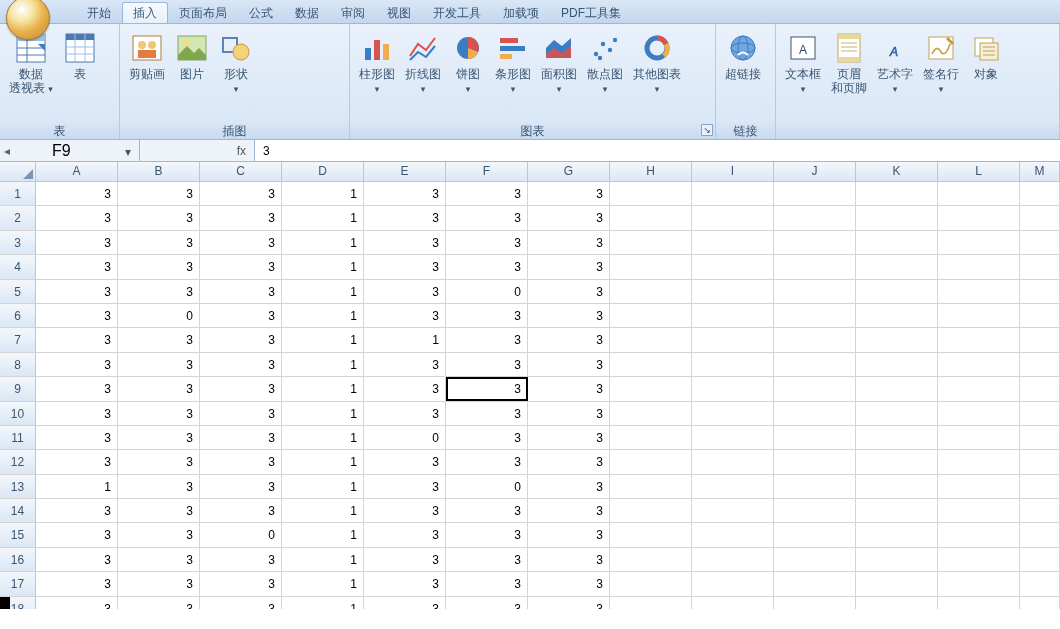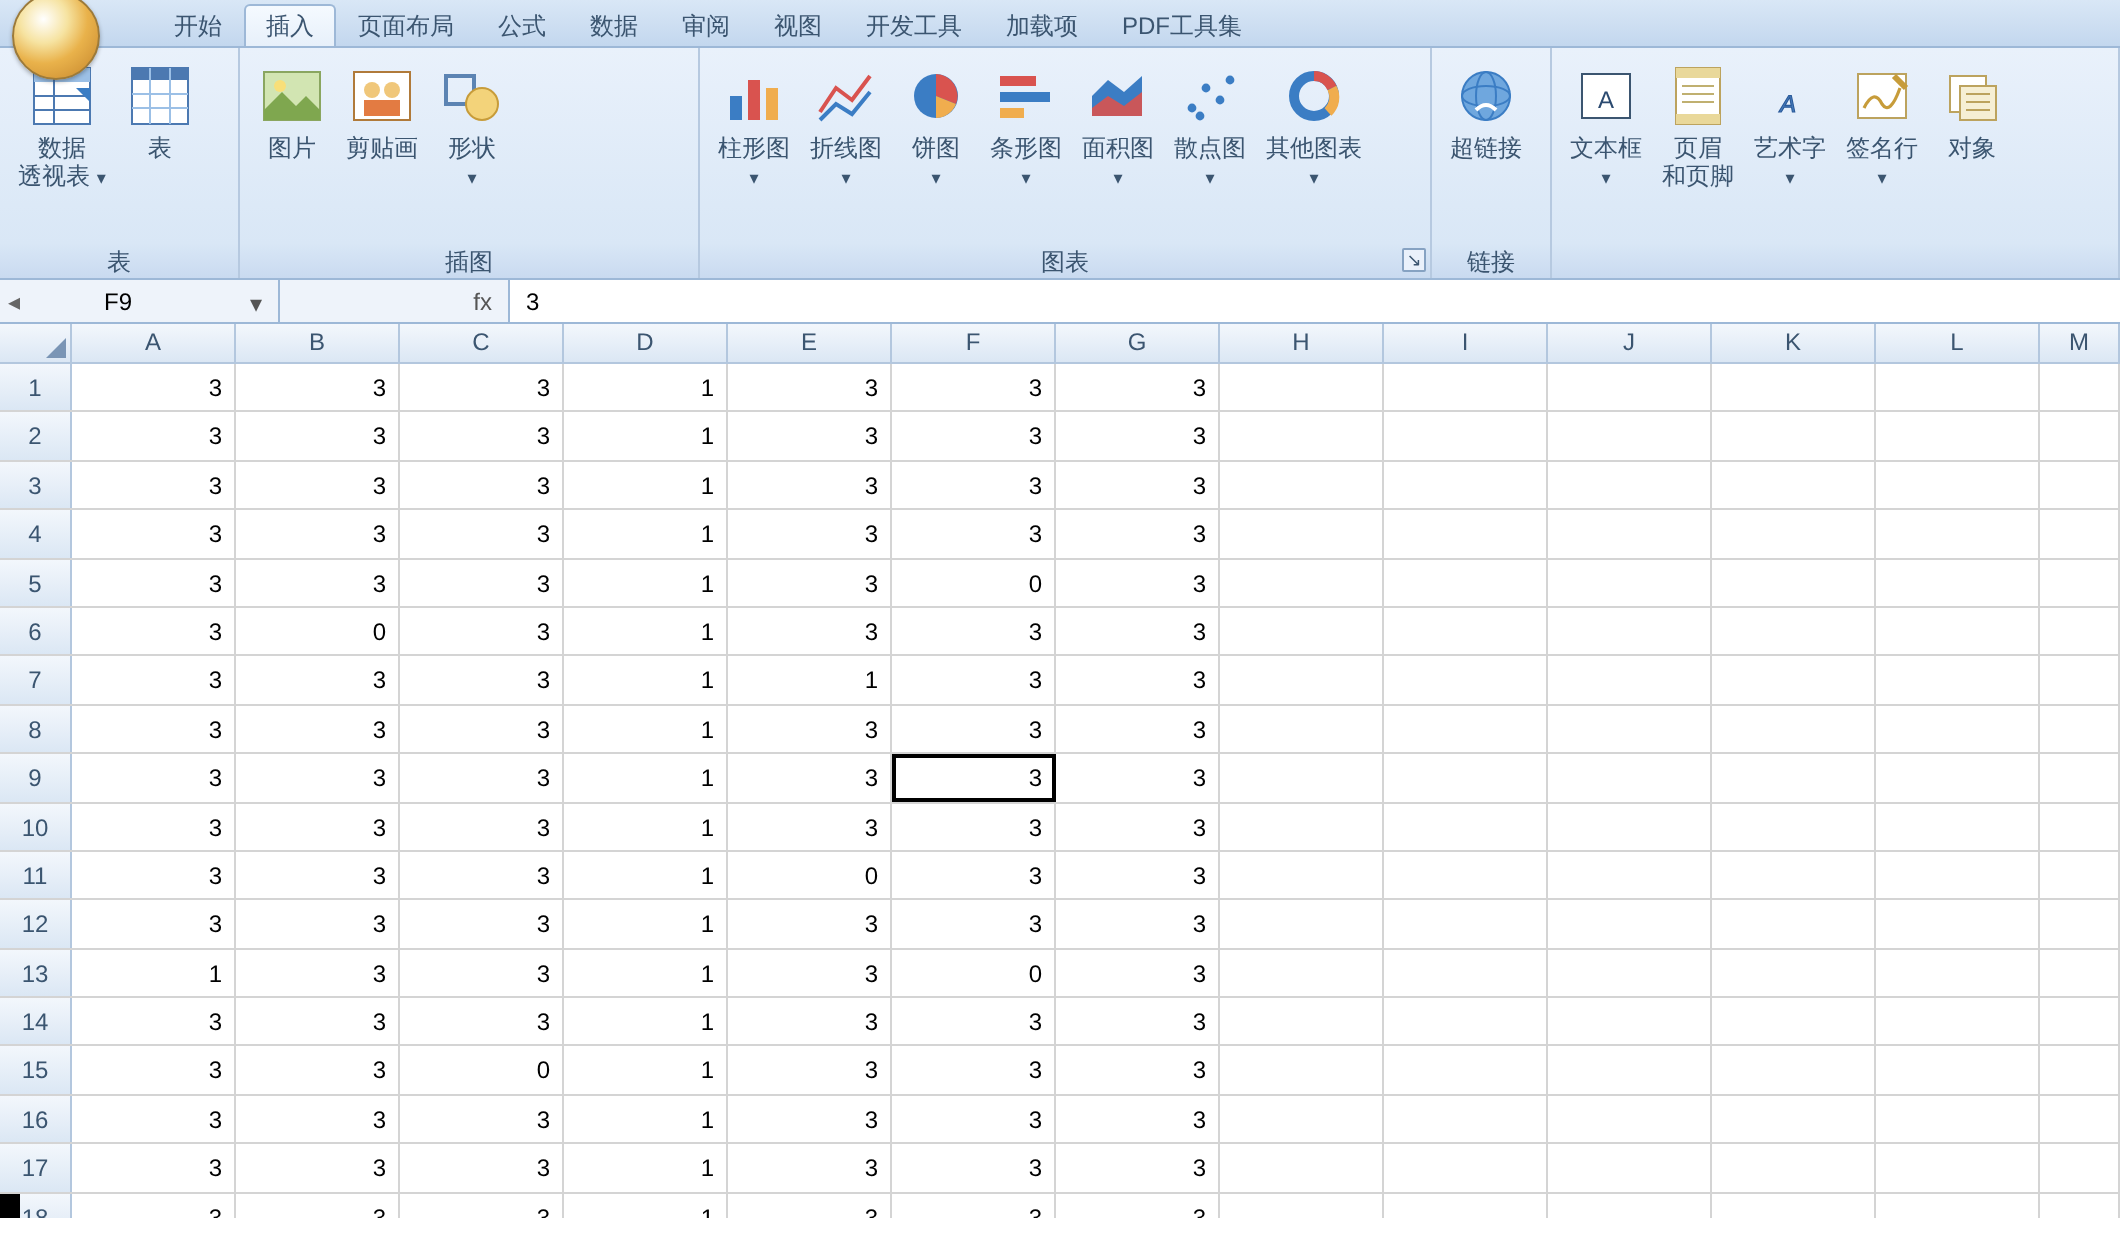--- a/index.html
+++ b/index.html
@@ -19,21 +19,21 @@
   .group-label .dlglaunch{position:absolute;right:2px;top:1px;width:12px;height:12px;border:1px solid #86a2c2;border-radius:1px;font-size:9px;line-height:10px;text-align:center;color:#3b5570;background:#eaf1fb}
   .rbtn{display:flex;flex-direction:column;align-items:center;justify-content:flex-start;padding:2px 4px 0;min-width:42px;cursor:pointer;border:1px solid transparent;border-radius:3px;color:#3b5570}
   .rbtn .iconwrap{width:34px;height:34px;display:flex;align-items:center;justify-content:center;margin-bottom:2px}
   .rbtn svg{display:block}
   .rbtn .text{text-align:center;line-height:14px;white-space:pre-line}
   .dd{font-size:9px;line-height:8px;color:#3b5570}
 
   
   .fbar{height:22px;background:#eef3fa;border-bottom:1px solid #9db8d7;display:flex;align-items:stretch}
   .namebox{width:140px;border-right:1px solid #9db8d7;position:relative;display:flex;align-items:center;padding-left:52px}
-  .namebox input{border:none;background:transparent;width:82px;font-size:12px}
+  .namebox input{border:none;background:transparent;width:82px;font-size:16px}
   .namebox .navprev{position:absolute;left:4px;top:4px;width:12px;height:12px;color:#666}
   .namebox .ndd{position:absolute;right:4px;top:5px;width:10px;height:10px;color:#555}
   .fxwrap{width:115px;border-right:1px solid #9db8d7;display:flex;align-items:center;justify-content:flex-end;padding-right:8px;color:#555;}
   .fcell{flex:1;display:flex;align-items:center;padding-left:8px;background:#fff}
   .fcell input{border:none;width:100%;font-size:12px}
 
   
   .sheet{position:relative}
   .colheadrow{display:flex;height:20px;background:linear-gradient(#f3f7fc,#dbe7f4);border-bottom:1px solid #b3c7de}
   .selall{width:36px;border-right:1px solid #b3c7de;background:linear-gradient(#f3f7fc,#dbe7f4);position:relative}
@@ -102,37 +102,37 @@
       </div>
     </div>
     <div class="group-label">表</div>
   </div>
 
   <div class="group" style="width:230px">
     <div class="group-row">
       <div class="rbtn">
         <div class="iconwrap">
           <svg width="30" height="26">
-              <rect x="1" y="1" width="28" height="24" fill="#d2e5b2" stroke="#8aa660"></rect>
-              <circle cx="9" cy="8" r="3" fill="#f8df79"></circle>
-              <path d="M1 20 L10 11 L17 18 L22 13 L29 20 L29 25 L1 25 Z" fill="#7fa74f"></path>
-            </svg>
-        </div>
-        <div class="text">图片</div>
-      </div>
-      <div class="rbtn">
-        <div class="iconwrap">
-          <svg width="30" height="26">
               <rect x="1" y="1" width="28" height="24" fill="#fff" stroke="#b07a3a"></rect>
               <circle cx="10" cy="10" r="4" fill="#f0c77a"></circle>
               <circle cx="20" cy="10" r="4" fill="#f0c77a"></circle>
               <rect x="6" y="15" width="18" height="8" fill="#e37b42"></rect>
             </svg>
         </div>
         <div class="text">剪贴画</div>
+      </div>
+      <div class="rbtn">
+        <div class="iconwrap">
+          <svg width="30" height="26">
+              <rect x="1" y="1" width="28" height="24" fill="#d2e5b2" stroke="#8aa660"></rect>
+              <circle cx="9" cy="8" r="3" fill="#f8df79"></circle>
+              <path d="M1 20 L10 11 L17 18 L22 13 L29 20 L29 25 L1 25 Z" fill="#7fa74f"></path>
+            </svg>
+        </div>
+        <div class="text">图片</div>
       </div>
       <div class="rbtn">
         <div class="iconwrap">
           <svg width="30" height="28">
               <rect x="2" y="4" width="14" height="14" fill="none" stroke="#5c84b3" stroke-width="2"></rect>
               <circle cx="20" cy="18" r="8" fill="#f3d37a" stroke="#c79c3a"></circle>
             </svg>
         </div>
         <div class="text"><span>形状</span><br><span class="dd">▾</span></div>
       </div>

